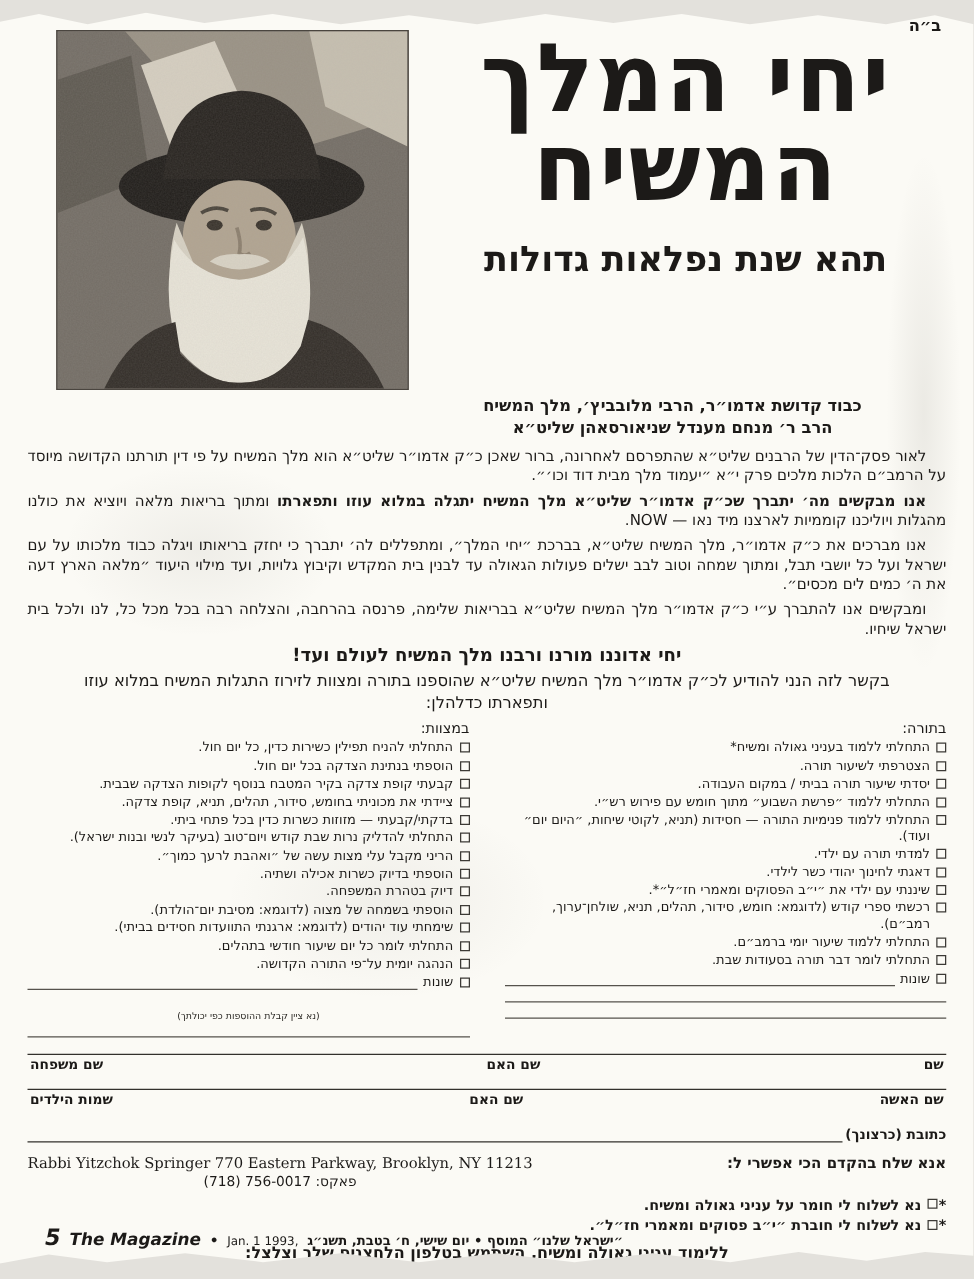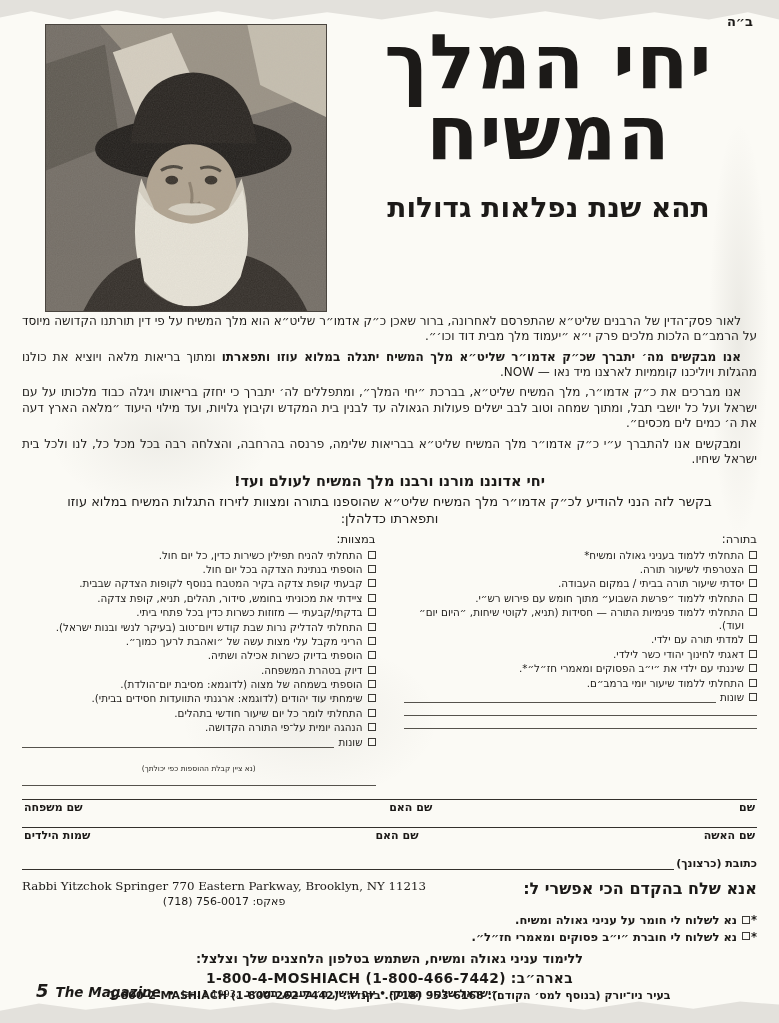--- a/index.html
+++ b/index.html
@@ -58,21 +58,21 @@
   
   .form-row { margin-top:13px; }
   .f-line { border-top:1px solid #33302c; }
   .f-labels { display:flex; direction:rtl; justify-content:space-between; font-size:11px; font-weight:bold; padding:1px 2px 0 2px; }
   .addr-row { display:flex; direction:rtl; align-items:flex-end; margin-top:15px; font-size:11px; }
   .addr-label { font-weight:bold; white-space:nowrap; }
   .addr-row .fill-line { margin-right:2px; height:12px; border-bottom-color:#33302c; }
 
   
   .contact { display:flex; direction:rtl; justify-content:space-between; align-items:flex-start; margin-top:9px; }
-  .send-label { font-weight:bold; font-size:16px; white-space:nowrap; }
+  .send-label { font-weight:bold; font-size:12px; white-space:nowrap; }
   .address-block { direction:ltr; text-align:left; }
   .address-en { font-family:"DejaVu Serif", serif; font-size:11.8px; }
   .fax-line { direction:rtl; text-align:center; font-size:11px; margin-top:2px; }
 
   
   .requests { margin-top:5px; }
   .req { display:flex; direction:rtl; align-items:flex-start; font-size:11.5px; font-weight:bold; line-height:1.25; margin-bottom:2px; }
   .req .star { margin-left:1px; }
   .req .box { margin-top:2.5px; }
 
@@ -132,20 +132,24 @@
           </svg>
         </div>
         <div class="bsd">ב״ה</div>
         <div class="headline">
           <div class="hl">יחי המלך</div>
           <div class="hl">המשיח</div>
           <div class="subtitle">תהא שנת נפלאות גדולות</div>
         </div>
       </div>
 
+      <div class="intro">
+        <div>כבוד קדושת אדמו״ר, הרבי מלובביץ׳, מלך המשיח</div>
+        <div>הרב ר׳ מנחם מענדל שניאורסאהן שליט״א</div>
+      </div>
 
       <p class="body-p">לאור פסק־הדין של הרבנים שליט״א שהתפרסם לאחרונה, ברור שאכן כ״ק אדמו״ר שליט״א הוא מלך המשיח על פי דין תורתנו הקדושה מיוסד על הרמב״ם הלכות מלכים פרק י״א ״יעמוד מלך מבית דוד וכו׳״.</p>
       <p class="body-p"><span class="lead">אנו מבקשים מה׳ יתברך שכ״ק אדמו״ר שליט״א מלך המשיח יתגלה במלוא עוזו ותפארתו</span><span> ומתוך בריאות מלאה ויוציא את כולנו מהגלות ויוליכנו קוממיות לארצנו מיד נאו — NOW.</span></p>
       <p class="body-p">אנו מברכים את כ״ק אדמו״ר, מלך המשיח שליט״א, בברכת ״יחי המלך״, ומתפללים לה׳ יתברך כי יחזק בריאותו ויגלה כבוד מלכותו על עם ישראל ועל כל יושבי תבל, ומתוך שמחה וטוב לבב ישלים פעולות הגאולה עד לבנין בית המקדש וקיבוץ גלויות, ועד מילוי היעוד ״מלאה הארץ דעה את ה׳ כמים לים מכסים״.</p>
       <p class="body-p">ומבקשים אנו להתברך ע״י כ״ק אדמו״ר מלך המשיח שליט״א בבריאות שלימה, פרנסה בהרחבה, והצלחה רבה בכל מכל כל, לנו ולכל בית ישראל שיחיו.</p>
 
       <div class="yechi">יחי אדוננו מורנו ורבנו מלך המשיח לעולם ועד!</div>
       <div class="pledge">בקשר לזה הנני להודיע לכ״ק אדמו״ר מלך המשיח שליט״א שהוספנו בתורה ומצוות לזירוז התגלות המשיח במלוא עוזו ותפארתו כדלהלן:</div>
 
       <div class="columns">
@@ -180,21 +184,29 @@
               <div class="chk-item">
               <span class="box"></span>
               <span class="chk-text">דאגתי לחינוך יהודי כשר לילדי.</span>
             </div>
               <div class="chk-item">
               <span class="box"></span>
               <span class="chk-text">שיננתי עם ילדי את ״י״ב הפסוקים ומאמרי חז״ל״*.</span>
             </div>
               <div class="chk-item">
               <span class="box"></span>
+              <span class="chk-text">רכשתי ספרי קודש (לדוגמא: חומש, סידור, תהלים, תניא, שולחן־ערוך, רמב״ם).</span>
+            </div>
+              <div class="chk-item">
+              <span class="box"></span>
               <span class="chk-text">התחלתי ללמוד שיעור יומי ברמב״ם.</span>
+            </div>
+              <div class="chk-item">
+              <span class="box"></span>
+              <span class="chk-text">התחלתי לומר דבר תורה בסעודות שבת.</span>
             </div>
             </div>
           <div class="misc-row">
             <span class="box"></span>
             <span class="misc-label">שונות</span>
             <span class="fill-line"></span>
           </div>
           <div class="blank-line"></div>
           <div class="blank-line"></div>
         </div>

